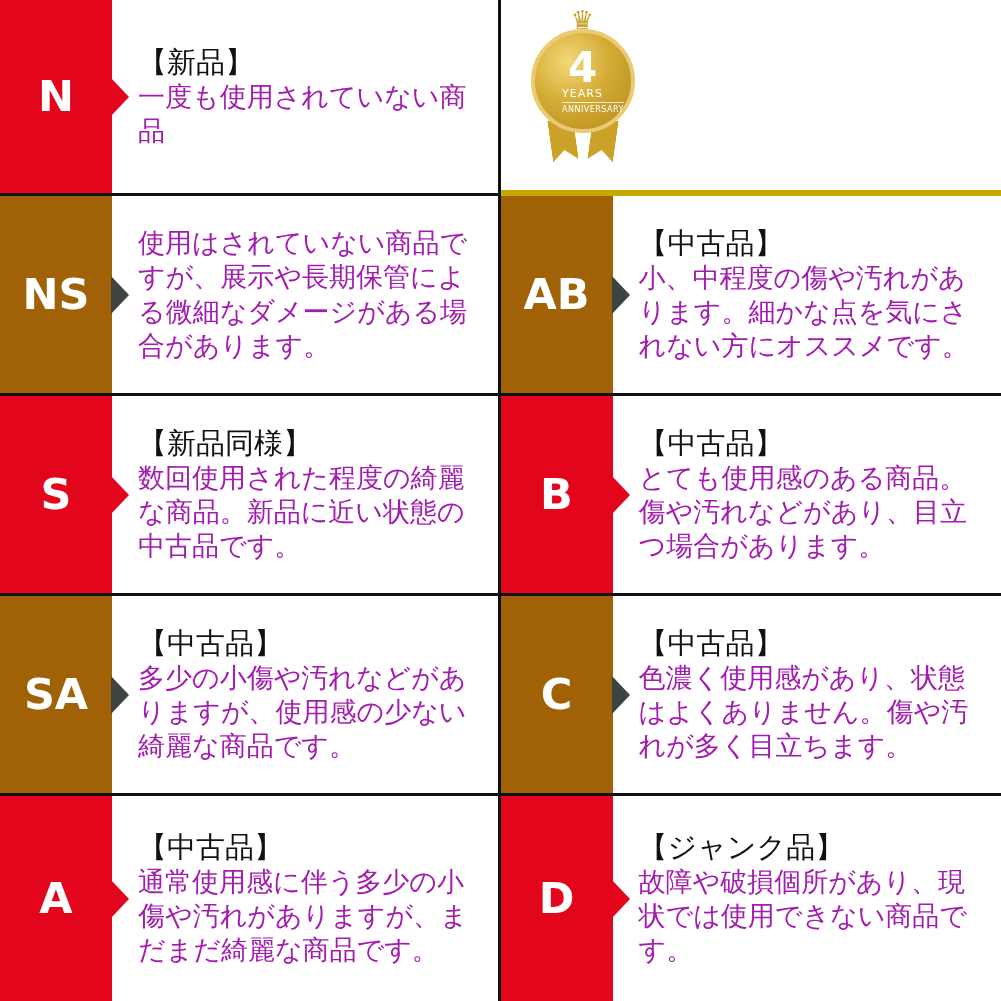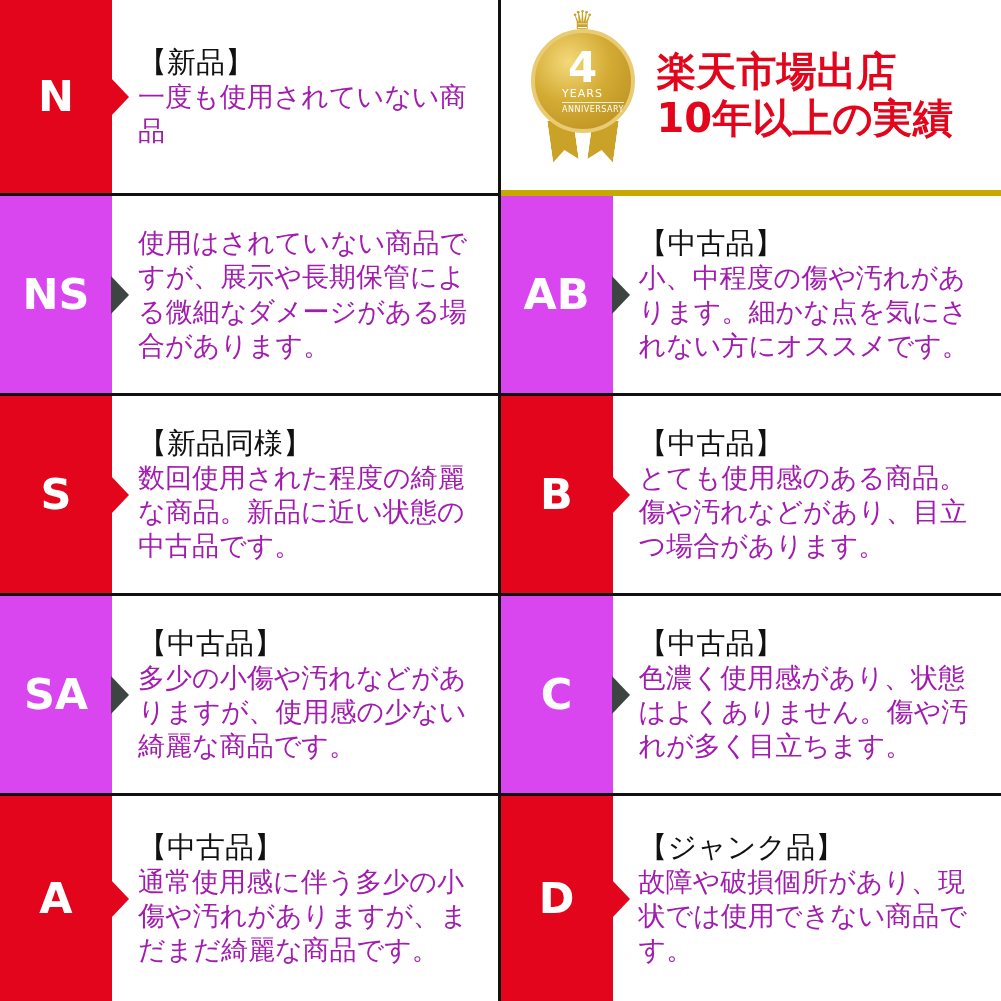--- a/index.html
+++ b/index.html
@@ -50,21 +50,21 @@
     display: flex;
     align-items: center;
     justify-content: center;
     color: #ffffff;
     font-weight: bold;
     font-size: 43px;
     letter-spacing: 0px;
     line-height: 1;
   }
   .rank.red { background: #e3051b; }
-  .rank.gray { background: #d946ef; }
+  .rank.gray { background: #a16207; }
   .rank .arrow {
     position: absolute;
     right: -17px;
     top: 50%;
     transform: translateY(-50%);
     width: 0;
     height: 0;
     border-top: 19px solid transparent;
     border-bottom: 19px solid transparent;
     border-left: 18px solid #e3051b;
@@ -211,24 +211,20 @@
     <div class="promo">
       <div class="badge">
         <div class="crown">♛</div>
         <div class="disc">
           <div class="num">4</div>
           <div class="years">YEARS</div>
           <div class="anniv">ANNIVERSARY</div>
         </div>
         <div class="ribbons"></div>
       </div>
-      <div class="promo-text">
-        <div class="l1">楽天市場出店</div>
-        <div class="l2">10年以上の実績</div>
-      </div>
     </div>
 
     <div class="cell">
       <div class="rank gray">
         <span>NS</span>
         <span class="arrow"></span>
       </div>
       <div class="desc">
         <div class="body">使用はされていない商品ですが、展示や長期保管による微細なダメージがある場合があります。</div>
       </div>

